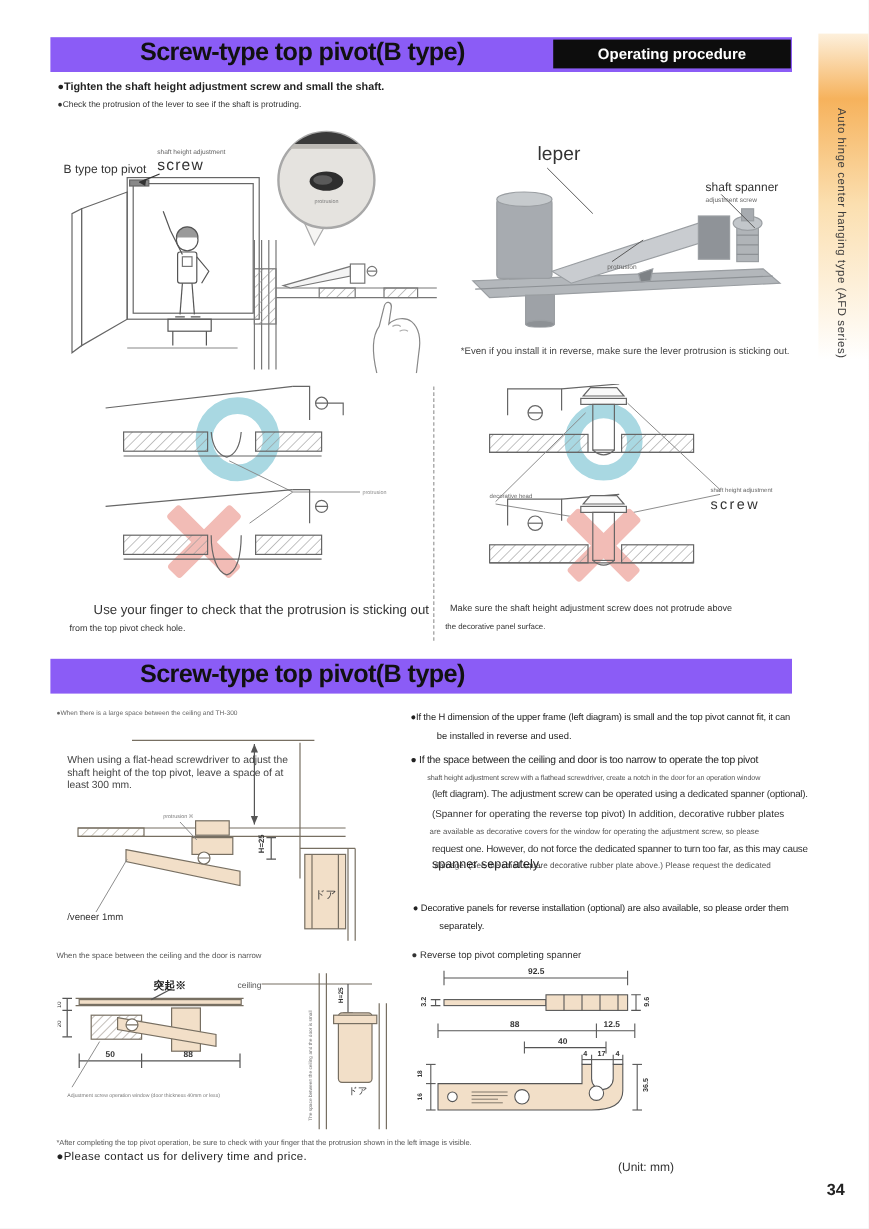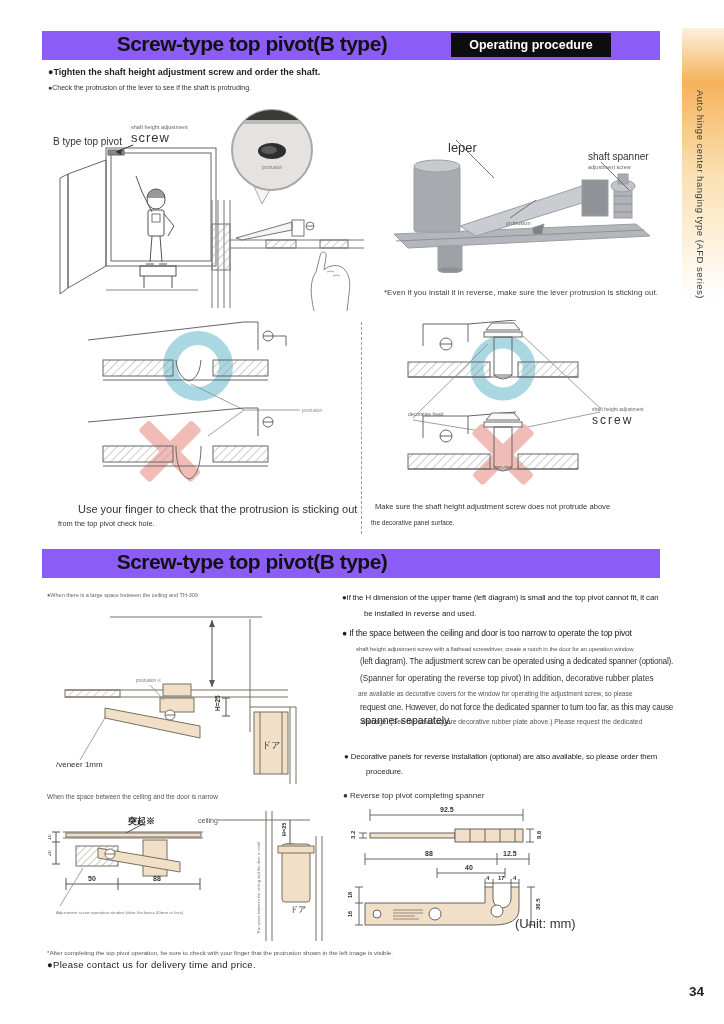--- a/index.html
+++ b/index.html
@@ -3,21 +3,21 @@
 <meta charset="utf-8">
 <style>
   html,body{margin:0;padding:0;background:#e9e9e9;}
   .page{position:relative;width:724px;height:1024px;background:#ffffff;overflow:hidden;
         font-family:"Liberation Sans",sans-serif;color:#1a1a1a;}
   .abs{position:absolute;white-space:nowrap;}
   
   .sec-header{position:absolute;left:42px;width:618px;height:29px;background:#8b5cf6;}
   .sec-title{position:absolute;left:0;top:1px;width:420px;text-align:center;
              font-size:21px;font-weight:bold;color:#111;letter-spacing:-0.5px;}
-  .sec-badge{position:absolute;left:409px;top:2px;width:160px;height:24px;background:#0d0d0d;
+  .sec-badge{position:absolute;left:419px;top:2px;width:198px;height:24px;background:#0d0d0d;
              color:#fff;font-size:12.5px;font-weight:bold;text-align:center;line-height:24px;}
   
   .side-tab{position:absolute;right:0;top:28px;width:42px;height:340px;
             background:linear-gradient(180deg,#fdf0dc 0%,#f6b25c 16%,#fbdfb0 42%,#ffffff 80%);}
   .side-tab-text{position:absolute;top:62px;left:13px;writing-mode:vertical-rl;
                  font-size:9.5px;color:#3c3c3c;letter-spacing:0.5px;white-space:nowrap;}
   .tiny{color:#666;}
   .cap{color:#333;}
   .divider-dashed{position:absolute;border-left:1px dashed #9a9a9a;width:0;}
   .pgnum{font-size:13.5px;color:#222;font-weight:bold;}
@@ -30,21 +30,21 @@
 
   <div class="side-tab">
     <span class="side-tab-text">Auto hinge center hanging type (AFD series)</span>
   </div>
 
   <div class="sec-header" style="top:31px">
     <span class="sec-title">Screw-type top pivot(B type)</span>
     <span class="sec-badge">Operating procedure</span>
   </div>
 
-  <div class="abs" style="left:48px;top:67px;font-size:9px;font-weight:bold;color:#222">●Tighten the shaft height adjustment screw and order the shaft.</div>
+  <div class="abs" style="left:48px;top:67px;font-size:9px;font-weight:bold;color:#222">●Tighten the shaft height adjustment screw and small the shaft.</div>
   <div class="abs" style="left:48px;top:84px;font-size:7px;color:#333">●Check the protrusion of the lever to see if the shaft is protruding.</div>
 
   <svg class="abs" style="left:48px;top:130px" width="185" height="175" viewBox="0 0 185 175">
     <g fill="none" stroke="#666" stroke-width="1">
       <polygon points="12,48 12,164 20,158 20,44"></polygon>
       <polygon points="20,44 58,30 58,136 20,158"></polygon>
       <rect x="58" y="18" width="110" height="118"></rect>
       <rect x="63" y="23" width="100" height="108"></rect>
       <rect x="60" y="20" width="16" height="5" fill="#888"></rect>
       <line x1="85" y1="15" x2="68" y2="22" stroke="#333"></line>
@@ -129,21 +129,21 @@
       <line x1="228" y1="74" x2="246" y2="74" stroke="#8d9195"></line>
       <ellipse cx="237" cy="48" rx="12" ry="6" fill="#c2c6ca"></ellipse>
       <rect x="232" y="36" width="10" height="10" fill="#a7abb0"></rect>
     </g>
     <g stroke="#555" stroke-width="0.8" fill="none">
       <line x1="70" y1="2" x2="108" y2="40"></line>
       <line x1="215" y1="24" x2="243" y2="52"></line>
       <line x1="150" y1="62" x2="124" y2="80"></line>
     </g>
   </svg>
-  <div class="abs" style="left:448px;top:140px;font-size:13px;color:#333">leper</div>
+  <div class="abs" style="left:448px;top:120px;font-size:16px;color:#333">leper</div>
   <div class="abs" style="left:588px;top:151px;font-size:10px;color:#333">shaft spanner</div>
   <div class="abs tiny" style="left:588px;top:164px;font-size:5.5px">adjustment screw</div>
   <div class="abs tiny" style="left:506px;top:220px;font-size:5.5px">protrusion</div>
   <div class="abs" style="left:384px;top:288px;font-size:8px;color:#444">*Even if you install it in reverse, make sure the lever protrusion is sticking out.</div>
 
   <svg class="abs" style="left:48px;top:320px" width="310" height="180" viewBox="0 0 310 180">
     <defs>
       <pattern id="hE" width="6" height="6" patternUnits="userSpaceOnUse" patternTransform="rotate(45)">
         <line x1="0" y1="0" x2="0" y2="6" stroke="#999" stroke-width="1"></line>
       </pattern>
@@ -229,20 +229,21 @@
   <div class="abs tiny" style="left:592px;top:406px;font-size:5px">shaft height adjustment</div>
   <div class="abs" style="left:592px;top:413px;font-size:12px;letter-spacing:2px;color:#333">screw</div>
   <div class="abs cap" style="left:375px;top:502px;font-size:7.6px">Make sure the shaft height adjustment screw does not protrude above</div>
   <div class="abs cap" style="left:371px;top:519px;font-size:6.5px">the decorative panel surface.</div>
 
   <div class="sec-header" style="top:549px">
     <span class="sec-title">Screw-type top pivot(B type)</span>
   </div>
 
   <div class="abs tiny" style="left:47px;top:592px;font-size:5.5px">●When there is a large space between the ceiling and TH-300</div>
+  <div class="abs" style="left:56px;top:628px;width:190px;white-space:normal;font-size:8.6px;color:#444;line-height:1.25">When using a flat-head screwdriver to adjust the shaft height of the top pivot, leave a space of at least 300 mm.</div>
 
   <svg class="abs" style="left:50px;top:612px" width="292" height="182" viewBox="0 0 292 182">
     <defs>
       <pattern id="hG" width="6" height="6" patternUnits="userSpaceOnUse" patternTransform="rotate(45)">
         <line x1="0" y1="0" x2="0" y2="6" stroke="#b0a894" stroke-width="1"></line>
       </pattern>
     </defs>
     <g fill="none" stroke="#776f62" stroke-width="1">
       <line x1="60" y1="5" x2="212" y2="5"></line>
       <line x1="162" y1="8" x2="162" y2="75" stroke="#555"></line>
@@ -279,21 +280,21 @@
   <div class="abs" style="left:364px;top:609px;font-size:7.8px;color:#222">be installed in reverse and used.</div>
   <div class="abs" style="left:342px;top:628px;font-size:8.6px;letter-spacing:-0.2px;color:#222">● If the space between the ceiling and door is too narrow to operate the top pivot</div>
   <div class="abs" style="left:356px;top:646px;font-size:6px;letter-spacing:-0.1px;color:#555">shaft height adjustment screw with a flathead screwdriver, create a notch in the door for an operation window</div>
   <div class="abs" style="left:360px;top:657px;font-size:8.2px;letter-spacing:-0.2px;color:#333">(left diagram). The adjustment screw can be operated using a dedicated spanner (optional).</div>
   <div class="abs" style="left:360px;top:674px;font-size:8.2px;color:#333">(Spanner for operating the reverse top pivot) In addition, decorative rubber plates</div>
   <div class="abs" style="left:358px;top:690px;font-size:6.5px;color:#555">are available as decorative covers for the window for operating the adjustment screw, so please</div>
   <div class="abs" style="left:360px;top:703px;font-size:8.2px;letter-spacing:-0.2px;color:#333">request one. However, do not force the dedicated spanner to turn too far, as this may cause</div>
   <div class="abs" style="left:362px;top:718px;font-size:6.8px;color:#555">damage. (See the small square decorative rubber plate above.) Please request the dedicated</div>
   <div class="abs" style="left:360px;top:714px;font-size:10.5px;color:#222">spanner separately.</div>
   <div class="abs" style="left:344px;top:752px;font-size:7.8px;letter-spacing:-0.1px;color:#222">● Decorative panels for reverse installation (optional) are also available, so please order them</div>
-  <div class="abs" style="left:366px;top:767px;font-size:7.8px;color:#222">procedure.</div>
+  <div class="abs" style="left:366px;top:767px;font-size:7.8px;color:#222">separately.</div>
 
   <div class="abs" style="left:47px;top:793px;font-size:6.5px;color:#555">When the space between the ceiling and the door is narrow</div>
 
   <svg class="abs" style="left:48px;top:806px" width="292" height="140" viewBox="0 0 292 140">
     <defs>
       <pattern id="hH" width="5" height="5" patternUnits="userSpaceOnUse" patternTransform="rotate(45)">
         <line x1="0" y1="0" x2="0" y2="5" stroke="#9a9288" stroke-width="1"></line>
       </pattern>
     </defs>
     <g fill="none" stroke="#776f62" stroke-width="1">
@@ -395,19 +396,19 @@
     <text x="80" y="53" font-size="7" font-weight="bold" fill="#333">88</text>
     <text x="158" y="53" font-size="7" font-weight="bold" fill="#333">12.5</text>
     <text x="120" y="67" font-size="7" font-weight="bold" fill="#333">40</text>
     <text x="141" y="77" font-size="6" font-weight="bold" fill="#333">4</text>
     <text x="153" y="77" font-size="6" font-weight="bold" fill="#333">17</text>
     <text x="168" y="77" font-size="6" font-weight="bold" fill="#333">4</text>
     <text x="7" y="95" font-size="5.5" font-weight="bold" fill="#333" transform="rotate(-90 7,95)">18</text>
     <text x="7" y="114" font-size="5.5" font-weight="bold" fill="#333" transform="rotate(-90 7,114)">16</text>
     <text x="195" y="107" font-size="6" font-weight="bold" fill="#333" transform="rotate(-90 195,107)">36.5</text>
   </svg>
-  <div class="abs" style="left:515px;top:916px;font-size:13px;color:#333">(Unit: mm)</div>
+  <div class="abs" style="left:515px;top:968px;font-size:10px;color:#333">(Unit: mm)</div>
 
   <div class="abs" style="left:47px;top:949px;font-size:6.2px;color:#555">*After completing the top pivot operation, be sure to check with your finger that the protrusion shown in the left image is visible.</div>
   <div class="abs" style="left:47px;top:959px;font-size:9.5px;letter-spacing:0.3px;color:#222">●Please contact us for delivery time and price.</div>
   <div class="abs pgnum" style="left:689px;top:984px">34</div>
 
 </div>
 
 </body></html>

